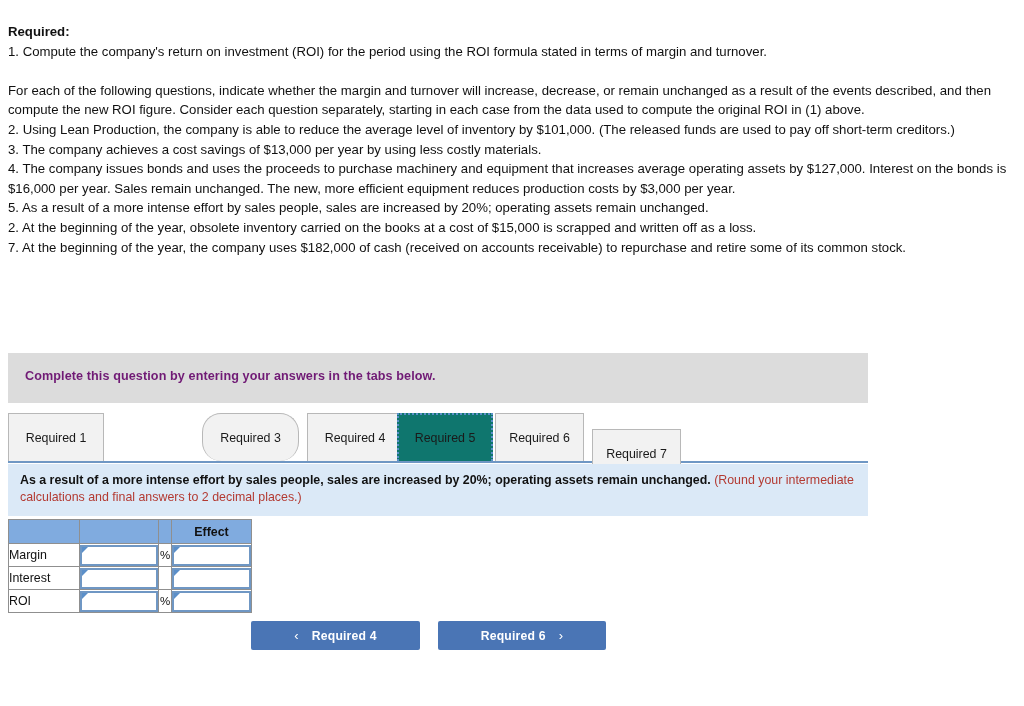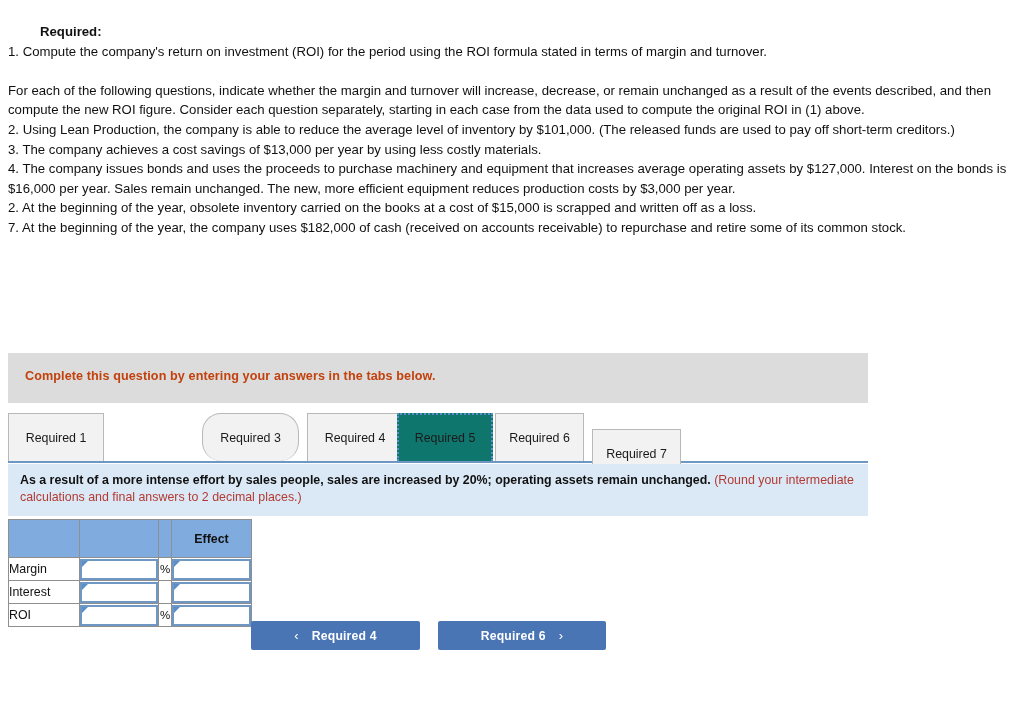--- a/index.html
+++ b/index.html
@@ -21,21 +21,20 @@
     position: absolute;
     left: 8px;
     top: 22px;
     width: 1008px;
     font-size: 13.2px;
     line-height: 19.6px;
     color: #111111;
   }
   .problem .heading {
     font-weight: bold;
-    margin-left: 32px;
   }
   .problem p {
     margin: 0;
   }
   .problem .gap {
     height: 19.6px;
   }
 
   
   .instruction-banner {
@@ -46,21 +45,21 @@
     height: 50px;
     background: #dcdcdc;
     box-sizing: border-box;
   }
   .instruction-banner .txt {
     position: absolute;
     left: 17px;
     top: 16px;
     font-size: 12.6px;
     font-weight: bold;
-    color: #c2410c;
+    color: #701a75;
     letter-spacing: 0.1px;
     text-align: center;
   }
 
   
   .tabstrip {
     position: absolute;
     left: 8px;
     top: 413px;
     width: 860px;
@@ -130,21 +129,21 @@
     margin: 0;
     height: 22px;
     box-sizing: border-box;
   }
   .answer-table thead th {
     background: #80abdf;
     font-size: 12.4px;
     font-weight: bold;
     text-align: center;
     color: #111111;
-    height: 38px;
+    height: 24px;
   }
   .col-label   { width: 71px; }
   .col-value   { width: 79px; }
   .col-pct     { width: 13px; }
   .col-effect  { width: 80px; }
 
   .answer-table tbody td { height: 23px; }
   .cell-label {
     padding-left: 4px;
     background: #ffffff;
@@ -209,20 +208,21 @@
 <body>
 
 <div class="problem">
   <p class="heading">Required:</p>
   <p>1. Compute the company's return on investment (ROI) for the period using the ROI formula stated in terms of margin and turnover.</p>
   <div class="gap"></div>
   <p>For each of the following questions, indicate whether the margin and turnover will increase, decrease, or remain unchanged as a result of the events described, and then compute the new ROI figure. Consider each question separately, starting in each case from the data used to compute the original ROI in (1) above.</p>
   <p>2. Using Lean Production, the company is able to reduce the average level of inventory by $101,000. (The released funds are used to pay off short-term creditors.)</p>
   <p>3. The company achieves a cost savings of $13,000 per year by using less costly materials.</p>
   <p>4. The company issues bonds and uses the proceeds to purchase machinery and equipment that increases average operating assets by $127,000. Interest on the bonds is $16,000 per year. Sales remain unchanged. The new, more efficient equipment reduces production costs by $3,000 per year.</p>
+  <p>5. As a result of a more intense effort by sales people, sales are increased by 20%; operating assets remain unchanged.</p>
   <p>2. At the beginning of the year, obsolete inventory carried on the books at a cost of $15,000 is scrapped and written off as a loss.</p>
   <p>7. At the beginning of the year, the company uses $182,000 of cash (received on accounts receivable) to repurchase and retire some of its common stock.</p>
 </div>
 
 <div class="instruction-banner">
   <div class="txt">Complete this question by entering your answers in the tabs below.</div>
 </div>
 
 <div class="tabstrip" id="tabstrip">
     <div class="tab" style="left: 0px; width: 96px;">

